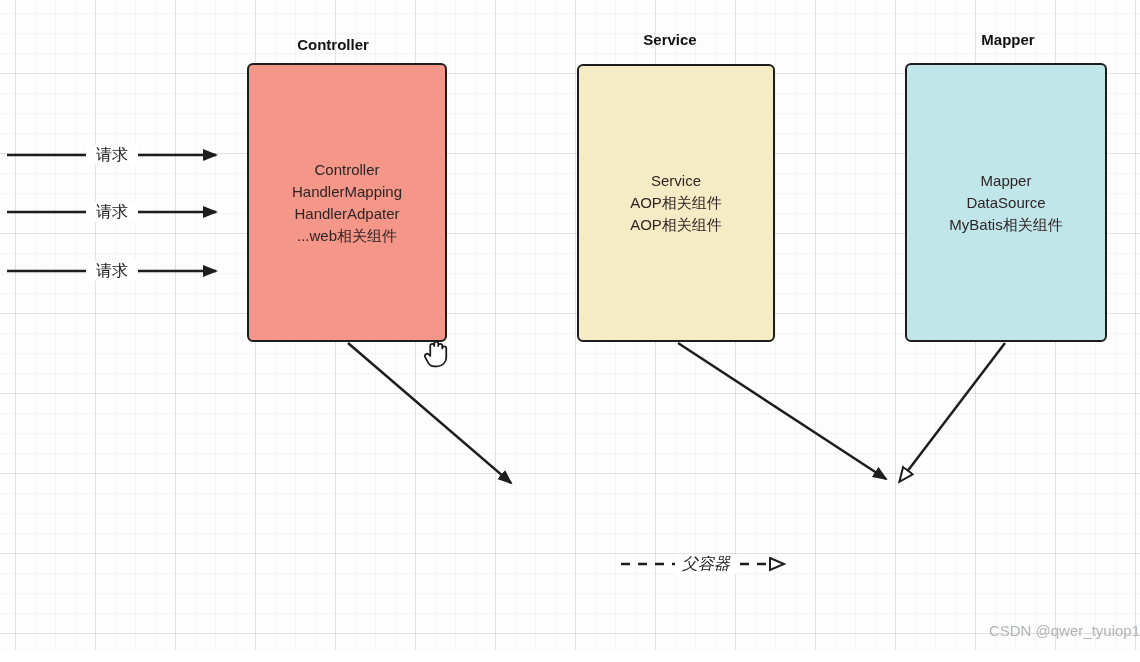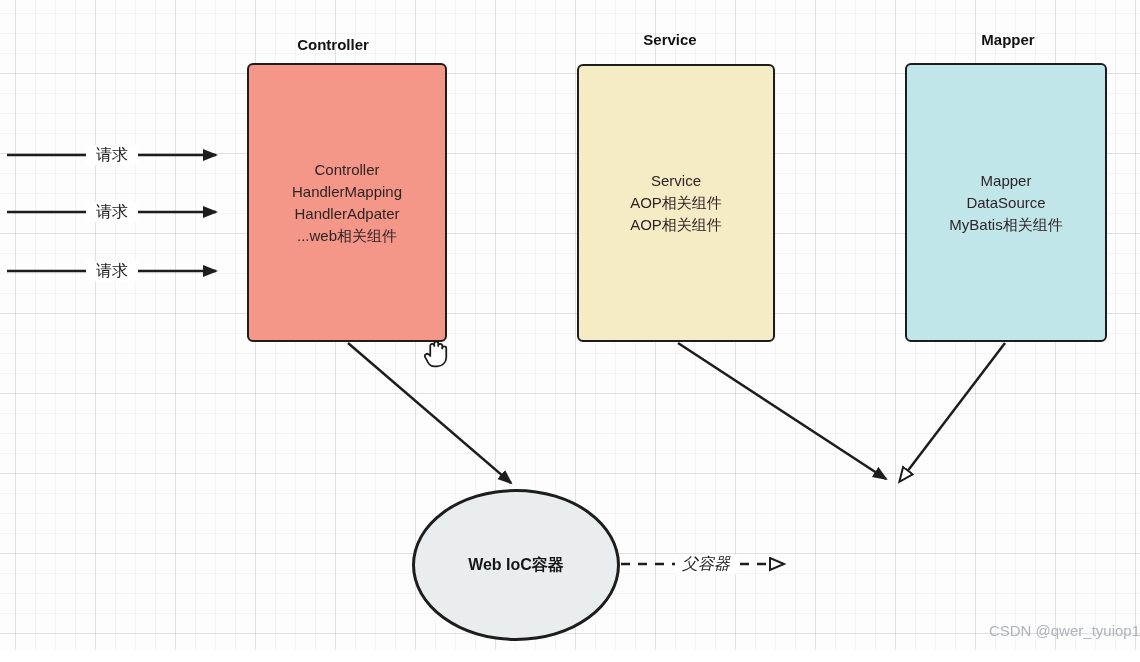--- a/index.html
+++ b/index.html
@@ -155,23 +155,20 @@
       <div>Mapper</div>
       <div>DataSource</div>
       <div>MyBatis相关组件</div>
     </div>
   </div>
 
   <div class="edge-label" id="label-req-1">请求</div>
   <div class="edge-label" id="label-req-2">请求</div>
   <div class="edge-label" id="label-req-3">请求</div>
 
-  <div class="ellipse" id="ellipse-web">
-    <span>Web IoC容器</span>
-  </div>
 
   <div class="edge-label" id="label-parent">父容器</div>
 
   <svg id="cursor" viewBox="0 0 24 26" xmlns="http://www.w3.org/2000/svg">
     <path d="M9.2 24.5c-2.2 0-4.1-1.2-5.1-3l-2.4-4.4c-.4-.8-.2-1.8.6-2.3.7-.5 1.7-.4 2.3.2l1.2 1.2V8.1c0-.9.7-1.6 1.6-1.6.9 0 1.6.7 1.6 1.6V6.3c0-.9.7-1.6 1.6-1.6.9 0 1.6.7 1.6 1.6v1.8c0-.9.7-1.6 1.6-1.6.9 0 1.6.7 1.6 1.6v2c0-.9.7-1.6 1.6-1.6.9 0 1.6.7 1.6 1.6v7.2c0 4-3.2 7.2-7.2 7.2H9.2z" fill="#ffffff" stroke="#1a1a1a" stroke-width="1.4" stroke-linejoin="round"></path>
   </svg>
 
   <div id="watermark">CSDN @qwer_tyuiop1</div>
 
 </div>

